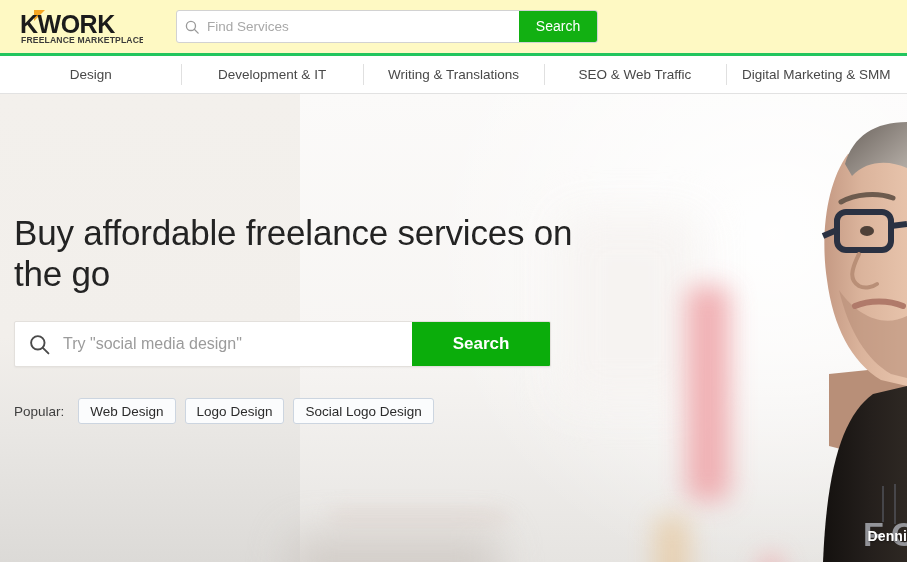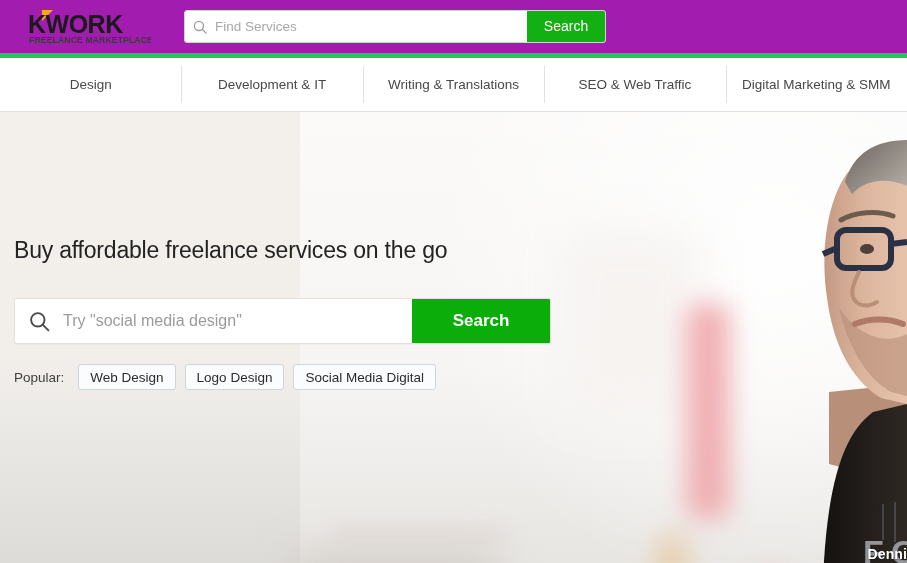--- a/index.html
+++ b/index.html
@@ -9,24 +9,24 @@
     overflow: hidden;
     font-family: "Liberation Sans", sans-serif;
     background: #ffffff;
   }
   .page { position: relative; width: 907px; height: 563px; overflow: hidden; }
 
   
   .header {
     position: relative;
     height: 53px;
-    background: #a21caf;
-    display: flex;
-    align-items: center;
-    padding-left: 28px;
+    background: #fef9c3;
+    display: flex;
+    align-items: center;
+    padding-left: 20px;
     z-index: 6;
   }
   .logo {
     position: relative;
     width: 123px;
     height: 38px;
     display: block;
     flex: 0 0 auto;
     cursor: pointer;
   }
@@ -70,23 +70,23 @@
     font-family: "Liberation Sans", sans-serif;
     font-size: 14px;
     cursor: pointer;
     line-height: 31px;
     text-align: center;
   }
 
   
   .nav {
     position: relative;
-    height: 59px;
+    height: 41px;
     background: #ffffff;
-    border-top: 5px solid #22c55e;
+    border-top: 3px solid #22c55e;
     border-bottom: 1px solid #e2e2e2;
     display: flex;
     align-items: stretch;
     z-index: 5;
   }
   .nav-item {
     flex: 1 1 0;
     display: flex;
     align-items: center;
     justify-content: center;
@@ -184,21 +184,21 @@
 
   
   .hero-content {
     position: absolute;
     left: 14px;
     top: 118px;
     width: 580px;
     z-index: 3;
   }
   .hero-title {
-    font-size: 23px;
+    font-size: 35px;
     line-height: 41px;
     font-weight: normal;
     color: #232323;
     letter-spacing: -0.2px;
     margin-bottom: 27px;
   }
   .hero-search {
     display: flex;
     width: 537px;
     height: 46px;
@@ -233,21 +233,21 @@
     border: 0;
     font-family: "Liberation Sans", sans-serif;
     font-size: 17px;
     font-weight: bold;
     cursor: pointer;
   }
 
   .popular {
     display: flex;
     align-items: center;
-    margin-top: 20px;
+    margin-top: 31px;
     gap: 9px;
   }
   .popular-label {
     font-size: 13.5px;
     color: #3f3f3f;
     margin-right: 5px;
   }
   .tag {
     display: inline-flex;
     align-items: center;
@@ -401,18 +401,18 @@
           </svg>
         </span>
         <input class="hero-search-input" type="text" placeholder="Try &quot;social media design&quot;" style="">
         <button class="hero-search-btn" type="button">Search</button>
       </div>
 
       <div class="popular">
         <span class="popular-label">Popular:</span>
         <a class="tag">Web Design</a>
         <a class="tag">Logo Design</a>
-        <a class="tag">Social Media Digital</a>
+        <a class="tag">Social Logo Design</a>
       </div>
     </div>
 
   </section>
 </div>
 
 </body></html>

